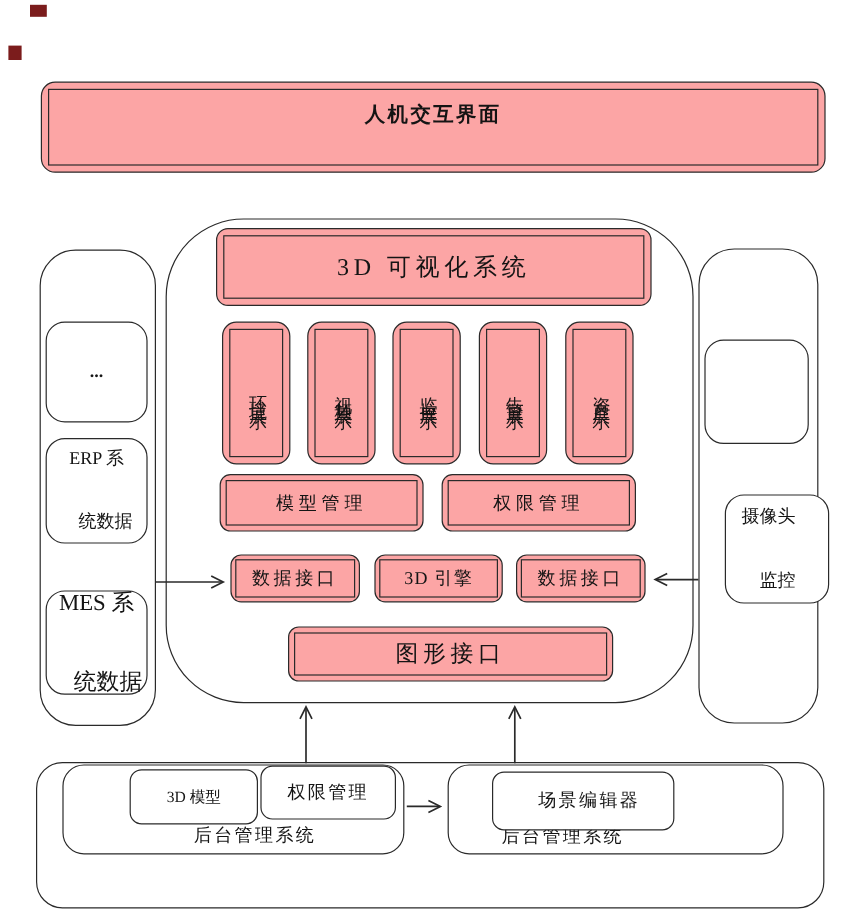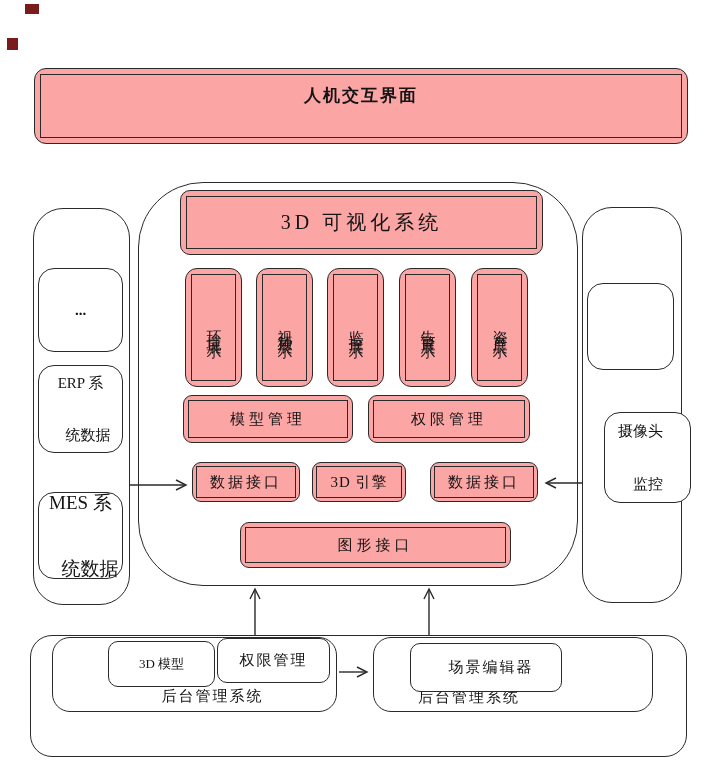--- a/index.html
+++ b/index.html
@@ -95,34 +95,34 @@
     <div class="in" style="inset:4px;">
         <span class="txt" style="font-size:15px;letter-spacing:4px;">模型管理</span>
       </div>
   </div>
 
   <div class="dbox" style="left:192px;top:462px;width:108px;height:40px;border-radius:9px;">
     <div class="in" style="inset:3px;">
         <span class="txt" style="font-size:15px;letter-spacing:3px;">数据接口</span>
       </div>
   </div>
-  <div class="dbox" style="left:312px;top:462px;width:94px;height:40px;border-radius:9px;">
+  <div class="dbox" style="left:312px;top:462px;width:107px;height:40px;border-radius:9px;">
     <div class="in" style="inset:3px;">
         <span class="txt" style="font-size:15px;letter-spacing:1px;">3D 引擎</span>
       </div>
   </div>
   <div class="dbox" style="left:430px;top:462px;width:108px;height:40px;border-radius:9px;">
     <div class="in" style="inset:3px;">
         <span class="txt" style="font-size:15px;letter-spacing:3px;">数据接口</span>
       </div>
   </div>
 
   <div class="dbox" style="left:240px;top:522px;width:271px;height:46px;border-radius:9px;">
     <div class="in" style="inset:4px;">
-        <span class="txt" style="font-size:15px;letter-spacing:4px;">图形接口</span>
+        <span class="txt" style="font-size:19px;letter-spacing:4px;">图形接口</span>
       </div>
   </div>
 
   <div class="sbox" style="left:30px;top:635px;width:657px;height:122px;border-radius:22px;"></div>
 
   <div class="sbox" style="left:52px;top:637px;width:285px;height:75px;border-radius:18px;">
     <div class="abs" style="left:0;right:0;bottom:5px;text-align:center;padding-left:36px;">
       <span class="txt" style="font-size:15px;letter-spacing:2px;">后台管理系统</span>
     </div>
   </div>

